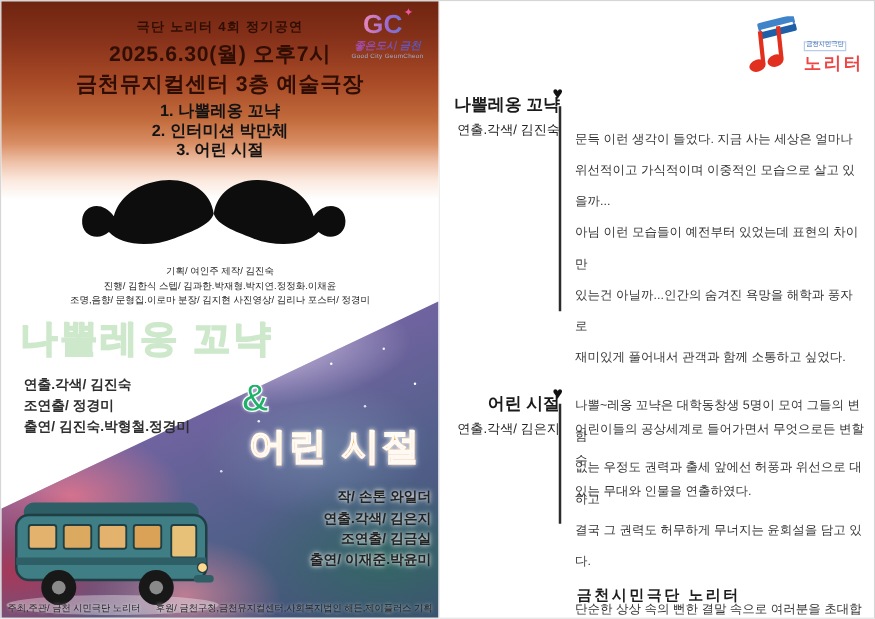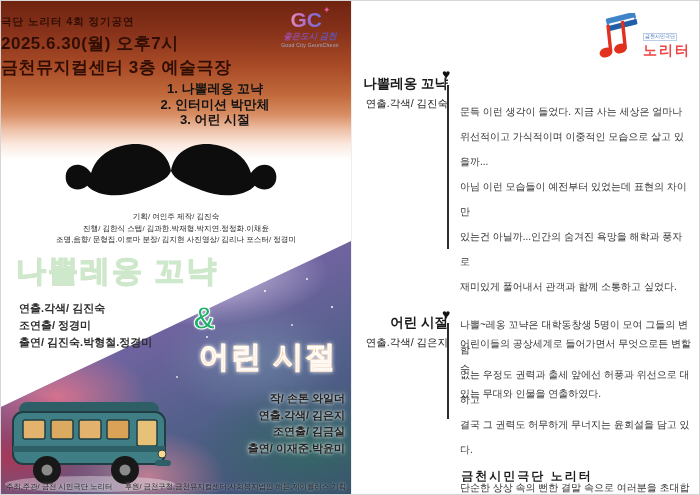--- a/index.html
+++ b/index.html
@@ -15,32 +15,32 @@
       radial-gradient(150px 90px at 4% 92%, rgba(171,53,84,.95), transparent 72%),
       radial-gradient(130px 75px at 16% 80%, rgba(224,116,140,.9), transparent 70%),
       radial-gradient(110px 65px at 42% 96%, rgba(226,136,152,.75), transparent 70%),
       radial-gradient(160px 90px at 88% 90%, rgba(47,106,96,.85), transparent 72%),
       radial-gradient(130px 80px at 72% 72%, rgba(118,148,173,.55), transparent 70%),
       radial-gradient(180px 70px at 55% 55%, rgba(236,228,246,.8), transparent 75%),
       linear-gradient(155deg,#efe8f6 0%,#cdbbe4 18%,#a184c4 34%,#8a6cb2 48%,#6f639f 62%,#52608a 78%,#3d4e70 100%);}
   .stars{position:absolute;left:235px;top:275px;width:2px;height:2px;border-radius:50%;background:#fff;
     box-shadow:28px 14px #fff,70px 2px rgba(255,255,255,.9),95px 30px #fff,55px 48px rgba(255,255,255,.8),
       -30px 60px rgba(255,255,255,.9),10px 84px #fff,80px 78px rgba(255,255,255,.7),-60px 100px rgba(255,255,255,.8);}
-  .poster-header{position:absolute;left:0;top:14px;width:350px;text-align:left;color:#310e04;}
+  .poster-header{position:absolute;left:0;top:14px;width:350px;text-align:center;color:#310e04;}
   .ph-line1{font-size:10.5px;font-weight:bold;letter-spacing:1px;}
   .ph-line2{font-size:17px;font-weight:bold;margin-top:3px;letter-spacing:.5px;}
   .ph-line3{font-size:17px;font-weight:bold;margin-top:1px;letter-spacing:.5px;}
   .gc-logo{position:absolute;right:6px;top:8px;width:70px;text-align:center;line-height:1;}
   .gc-mark{font-size:21px;font-weight:bold;background:linear-gradient(100deg,#f08ab8,#9a6ad0,#4a7ad8);
     -webkit-background-clip:text;background-clip:text;color:transparent;display:inline-block;}
   .gc-sparkle{font-size:9px;color:#ef58a0;vertical-align:top;position:relative;top:-3px;left:1px;}
   .gc-sub{font-size:8.5px;font-weight:bold;margin-top:2px;background:linear-gradient(90deg,#b44a9e,#4a58c0);
     -webkit-background-clip:text;background-clip:text;color:transparent;font-style:italic;}
   .gc-sub-en{font-size:5px;color:#a0aecf;margin-top:2px;letter-spacing:.3px;}
-  .program-list{position:absolute;left:0;top:80px;width:350px;text-align:center;font-size:13px;font-weight:bold;color:#131313;line-height:15.5px;padding-left:39px;}
+  .program-list{position:absolute;left:0;top:80px;width:350px;text-align:center;font-size:13px;font-weight:bold;color:#131313;line-height:15.5px;}
   .mustache{position:absolute;left:52px;top:133px;}
   .staff-credits{position:absolute;left:0;top:210px;width:350px;text-align:center;font-size:7.6px;color:#1d1d1d;line-height:11.6px;}
   .title1{position:absolute;left:15px;top:250px;font-size:30px;font-weight:900;letter-spacing:2px;color:#df5125;
     -webkit-text-stroke:1.2px #cde8cb;text-shadow:0 0 2px rgba(255,255,255,.65);white-space:nowrap;}
   .show1-credits{position:absolute;left:18px;top:299px;font-size:11px;font-weight:bold;color:#2e2e2e;line-height:17px;white-space:nowrap;}
   .ampersand{position:absolute;left:192px;top:300px;font-size:31px;font-weight:900;color:#1fb06a;
     -webkit-text-stroke:1px #ffffff;text-shadow:0 0 3px rgba(255,255,255,.8);}
   .title2{position:absolute;left:198px;top:336px;font-size:30px;font-weight:900;letter-spacing:2px;white-space:nowrap;
     background:linear-gradient(180deg,#f8c14c 0%,#ef8c2a 55%,#e06a18 100%);
     -webkit-background-clip:text;background-clip:text;color:transparent;

